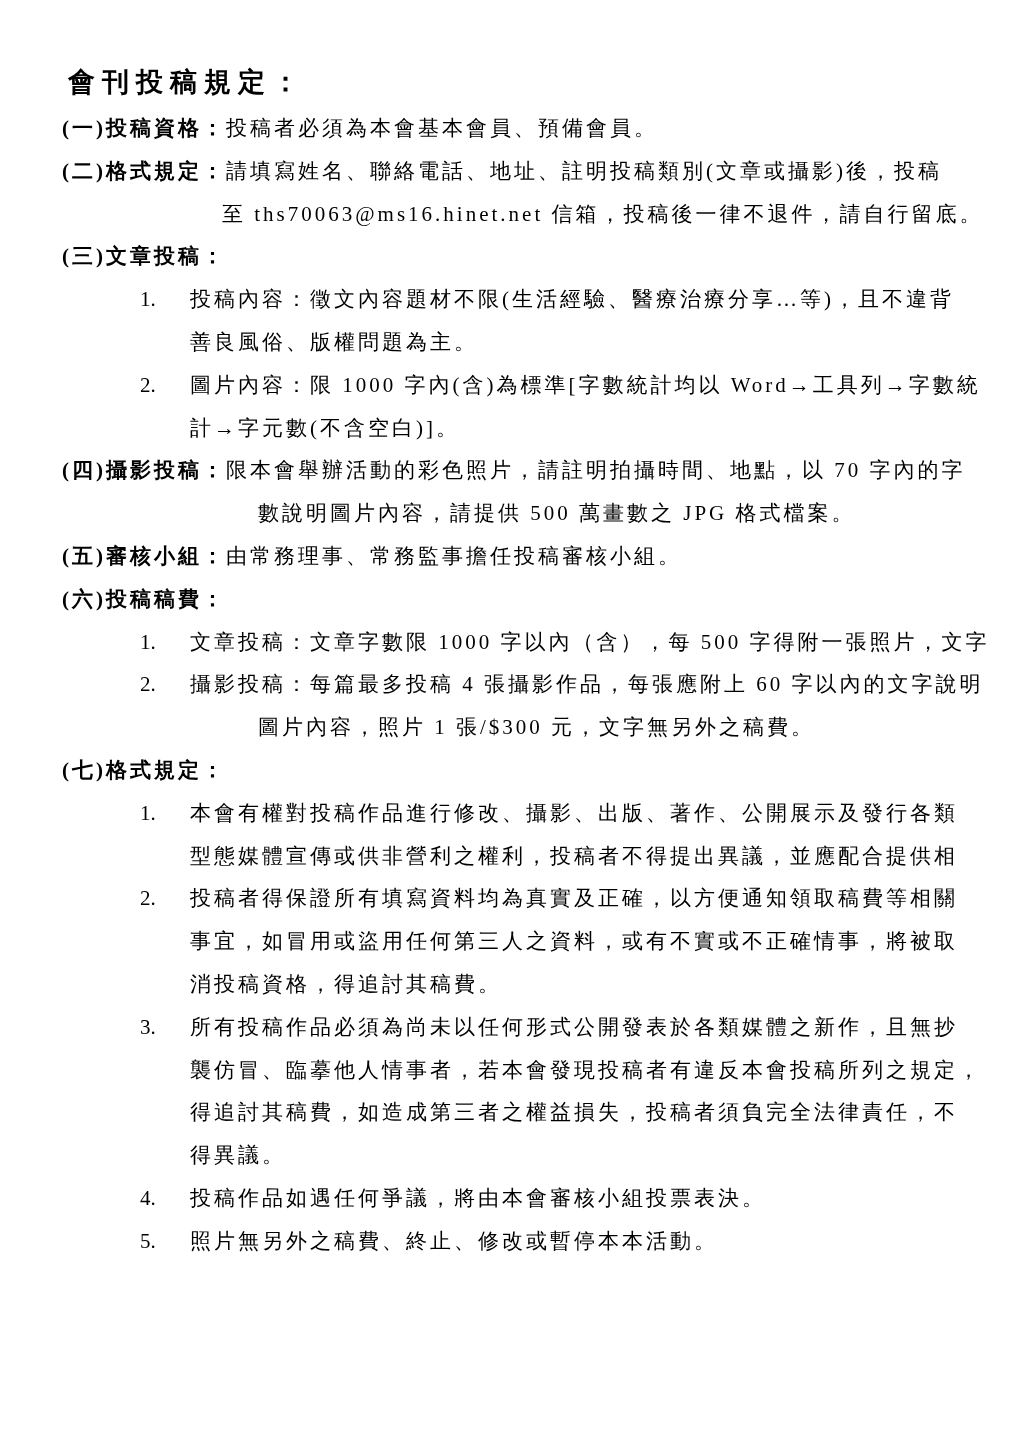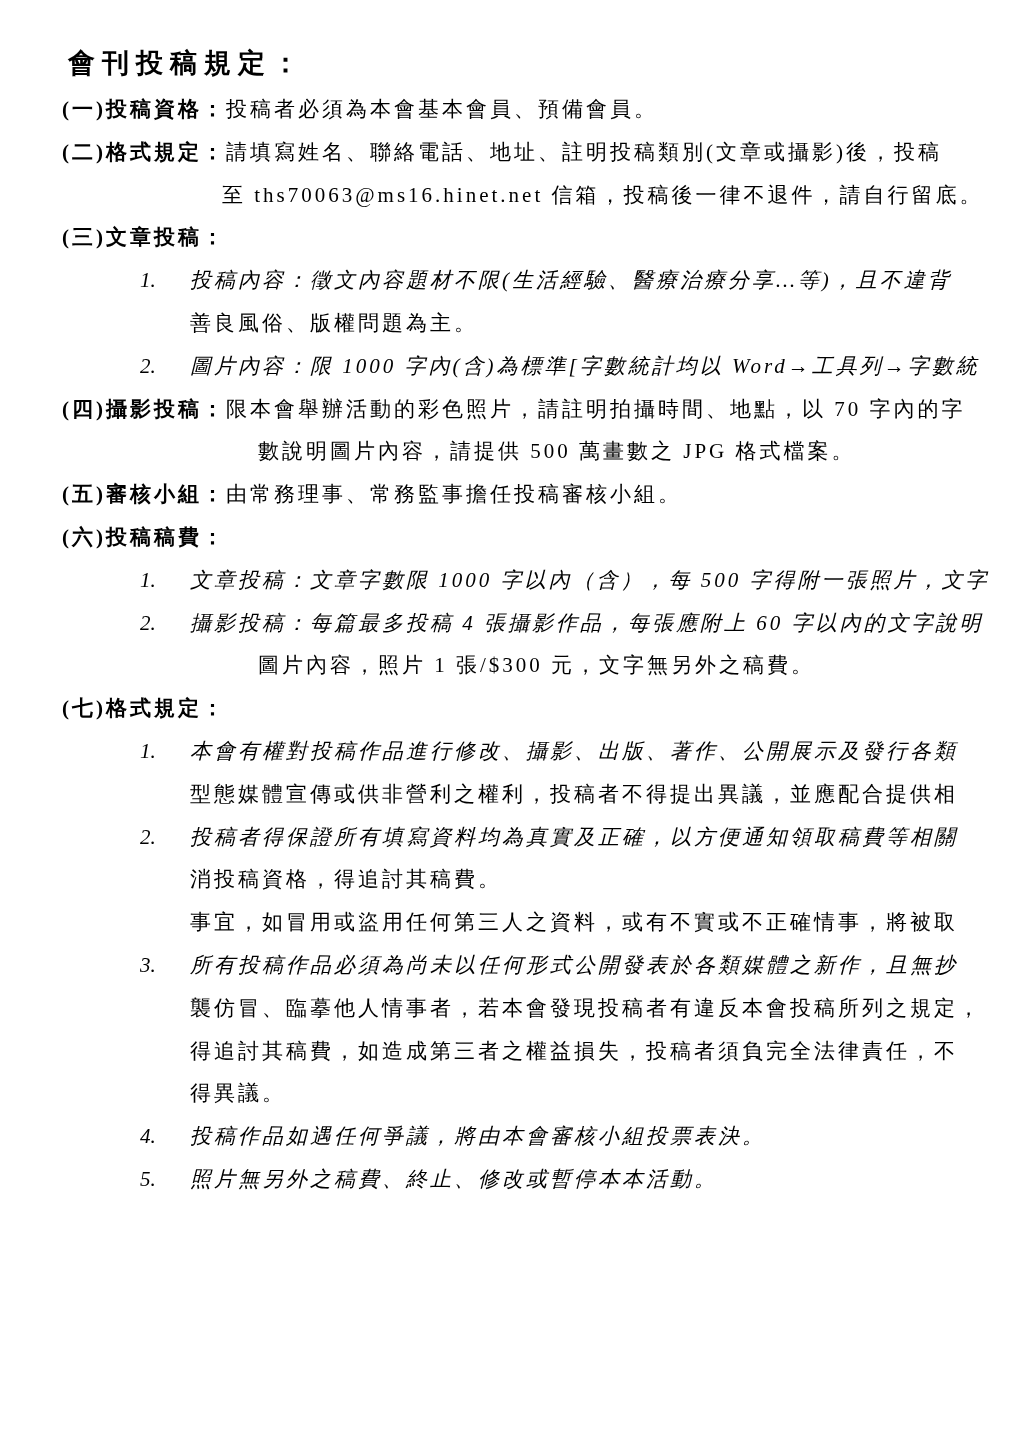--- a/index.html
+++ b/index.html
@@ -10,21 +10,21 @@
   .page {
     position: relative;
     width: 1024px;
     height: 1447px;
     background: #ffffff;
     color: #000000;
     font-family: "Liberation Serif", "DejaVu Serif", serif;
     overflow: hidden;
   }
   .content {
-    padding-top: 38px;
+    padding-top: 57px;
   }
   .doc-title {
     padding-left: 68px;
     font-size: 27px;
     font-weight: bold;
     line-height: 50px;
     letter-spacing: 7px;
     white-space: nowrap;
   }
   .line {
@@ -37,21 +37,21 @@
     font-weight: bold;
     margin-top: 28px;
   }
   .num {
     display: inline-block;
     width: 50px;
     letter-spacing: 0;
   }
   .indent-section   { padding-left: 62px;  }
   .indent-labelcont { padding-left: 222px; }
-  .indent-item      { padding-left: 140px; font-style: italic; }
+  .indent-item      { padding-left: 140px; }
   .indent-itemcont  { padding-left: 190px; }
   .indent-deep      { padding-left: 258px; }
   .indent-note      { padding-left: 145px; }
 </style>
 </head>
 <body>
 
 <div class="page">
   <div class="content">
 
@@ -64,20 +64,21 @@
     <div class="line indent-labelcont"><span>至 ths70063@ms16.hinet.net 信箱，投稿後一律不退件，請自行留底。</span></div>
 
     <div class="line indent-section"><span class="label">(三)文章投稿：</span><span></span></div>
 
     <div class="line indent-item"><span class="num">1.</span><span>投稿內容：徵文內容題材不限(生活經驗、醫療治療分享…等)，且不違背</span></div>
 
     <div class="line indent-itemcont"><span>善良風俗、版權問題為主。</span></div>
 
     <div class="line indent-item"><span class="num">2.</span><span>圖片內容：限 1000 字內(含)為標準[字數統計均以 Word→工具列→字數統</span></div>
 
+    <div class="line indent-itemcont"><span>計→字元數(不含空白)]。</span></div>
 
     <div class="line indent-section"><span class="label">(四)攝影投稿：</span><span>限本會舉辦活動的彩色照片，請註明拍攝時間、地點，以 70 字內的字</span></div>
 
     <div class="line indent-deep"><span>數說明圖片內容，請提供 500 萬畫數之 JPG 格式檔案。</span></div>
 
     <div class="line indent-section"><span class="label">(五)審核小組：</span><span>由常務理事、常務監事擔任投稿審核小組。</span></div>
 
     <div class="line indent-section"><span class="label">(六)投稿稿費：</span><span></span></div>
 
     <div class="line indent-item"><span class="num">1.</span><span>文章投稿：文章字數限 1000 字以內（含），每 500 字得附一張照片，文字</span></div>
@@ -90,23 +91,23 @@
 
     <div class="line indent-section"><span class="label">(七)格式規定：</span><span></span></div>
 
     <div class="line indent-item"><span class="num">1.</span><span>本會有權對投稿作品進行修改、攝影、出版、著作、公開展示及發行各類</span></div>
 
     <div class="line indent-itemcont"><span>型態媒體宣傳或供非營利之權利，投稿者不得提出異議，並應配合提供相</span></div>
 
 
     <div class="line indent-item"><span class="num">2.</span><span>投稿者得保證所有填寫資料均為真實及正確，以方便通知領取稿費等相關</span></div>
 
+    <div class="line indent-itemcont"><span>事宜，如冒用或盜用任何第三人之資料，或有不實或不正確情事，將被取</span></div>
+
     <div class="line indent-itemcont"><span>消投稿資格，得追討其稿費。</span></div>
-
-    <div class="line indent-itemcont"><span>事宜，如冒用或盜用任何第三人之資料，或有不實或不正確情事，將被取</span></div>
 
     <div class="line indent-item"><span class="num">3.</span><span>所有投稿作品必須為尚未以任何形式公開發表於各類媒體之新作，且無抄</span></div>
 
     <div class="line indent-itemcont"><span>襲仿冒、臨摹他人情事者，若本會發現投稿者有違反本會投稿所列之規定，</span></div>
 
     <div class="line indent-itemcont"><span>得追討其稿費，如造成第三者之權益損失，投稿者須負完全法律責任，不</span></div>
 
     <div class="line indent-itemcont"><span>得異議。</span></div>
 
     <div class="line indent-item"><span class="num">4.</span><span>投稿作品如遇任何爭議，將由本會審核小組投票表決。</span></div>

